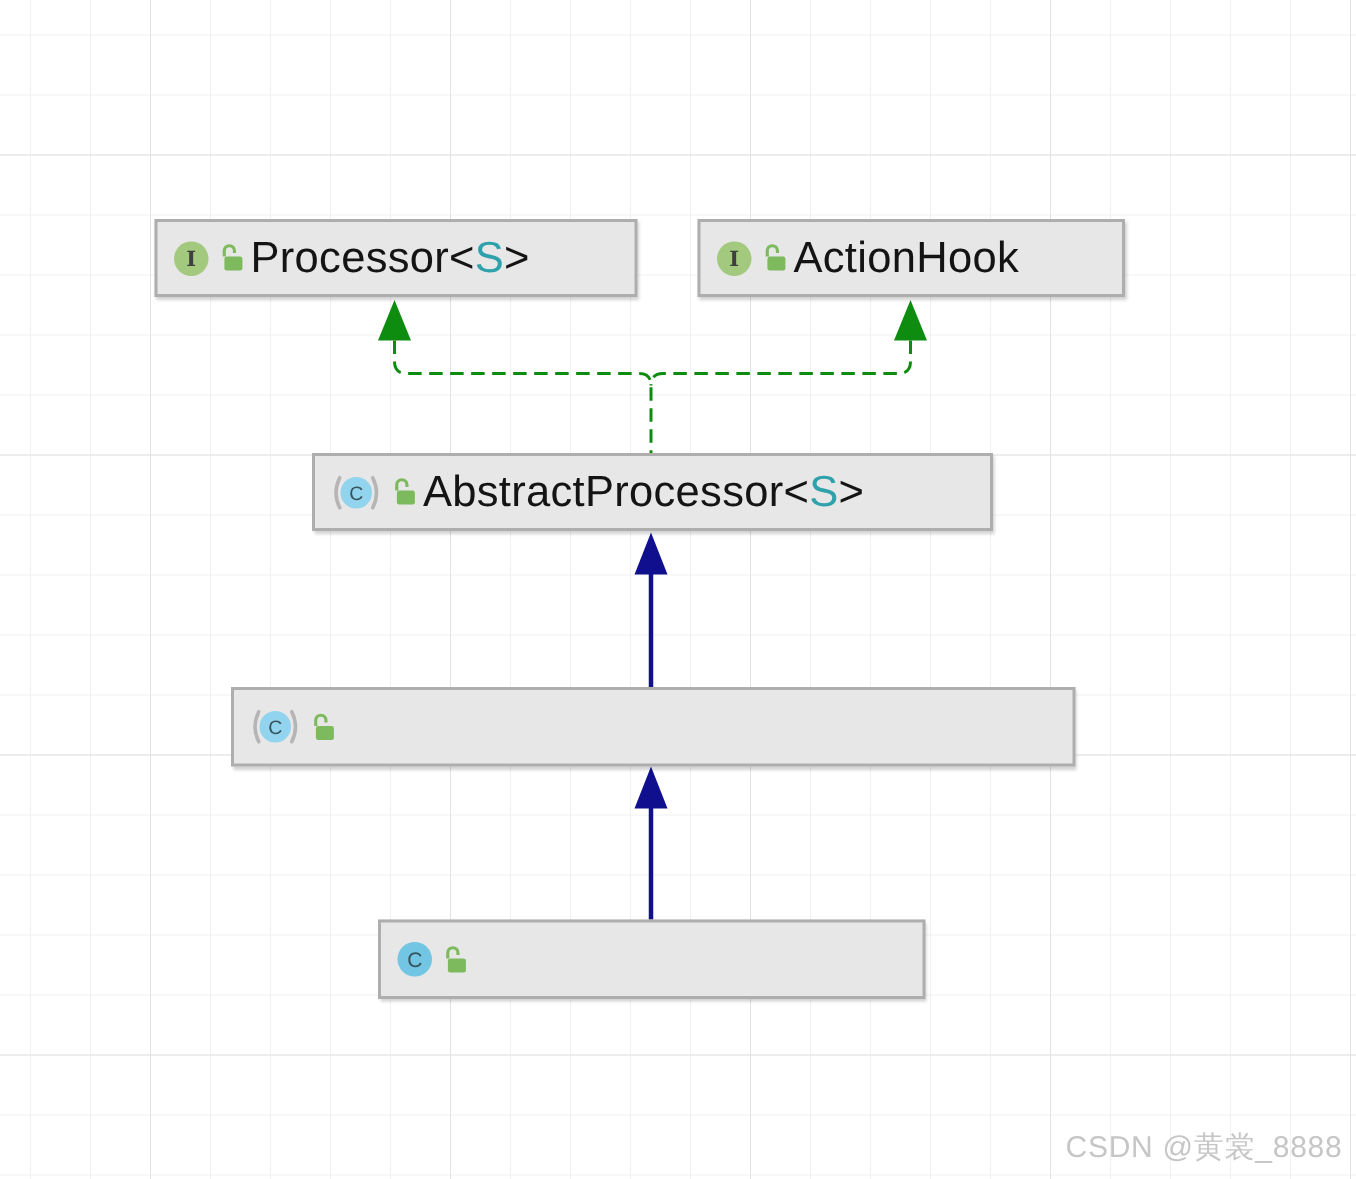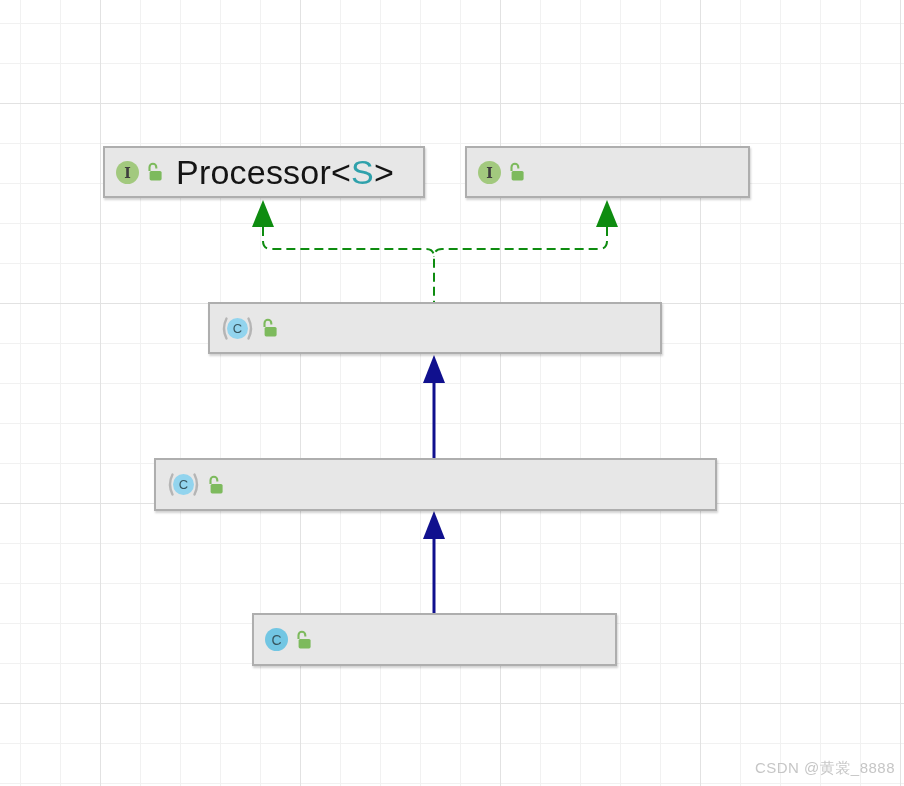--- a/index.html
+++ b/index.html
@@ -26,30 +26,30 @@
     background:#e7e7e7;
     border:2px solid #aeaeae;
     box-shadow:1px 2px 2px rgba(0,0,0,0.18);
     display:flex;align-items:center;
     padding:0 16px 0 10px;
     cursor:default;
   }
   .node .type-icon{display:flex;align-items:center;flex:0 0 auto;}
   .node .lock{display:flex;align-items:center;flex:0 0 auto;margin-left:6px;}
   .node .label{
-    flex:1 1 auto;text-align:center;
-    font-size:34px;color:#141414;
+    flex:1 1 auto;text-align:left;
+    font-size:29px;color:#141414;
     letter-spacing:0.2px;
     white-space:nowrap;
     padding:0 4px;
   }
   .node .label .gen-param{color:#2FA1AB;}
   #watermark{
     position:absolute;right:9px;bottom:8px;
-    font-size:15px;color:#c6c6c6;letter-spacing:0.5px;
+    font-size:20px;color:#c6c6c6;letter-spacing:0.5px;
     user-select:none;
     margin-left:48px;
   }
 </style>
 </head>
 <body>
 
 <div id="canvas">
 
   <svg id="edges" xmlns="http://www.w3.org/2000/svg">
@@ -97,36 +97,38 @@
     <circle cx="12.5" cy="12.5" r="11.5" fill="#A2C97E"></circle>
     <text x="12.5" y="17.5" text-anchor="middle" font-family="DejaVu Serif, serif" font-size="14" font-weight="bold" fill="#3E3E3E">I</text>
           </svg>
         </span>
     <span class="lock">
           <svg width="17" height="20" viewBox="0 0 17 20">
     <path d="M3.5,9 L3.5,5.2 A3.4,3.4 0 0 1 10.3,5.2 L10.3,6.6" fill="none" stroke="#7DBA5D" stroke-width="2.1"></path>
     <rect x="3.6" y="9" width="12" height="9.4" rx="1.6" fill="#7DBA5D"></rect>
           </svg>
         </span>
+    <span class="label"><span>ActionHook</span></span>
   </div>
       <div class="node" style="left: 208px; top: 302px; width: 454px; height: 52px;">
     <span class="type-icon">
           <svg width="35" height="27" viewBox="0 0 35 27">
     <path d="M6.5,3.5 Q1.5,13.5 6.5,23.5" fill="none" stroke="#b5b5b5" stroke-width="2.4" stroke-linecap="round"></path>
     <circle cx="17.5" cy="13.5" r="10.5" fill="#92D4EE"></circle>
     <text x="17.5" y="18" text-anchor="middle" font-family="Liberation Sans, sans-serif" font-size="13" fill="#37555E">C</text>
     <path d="M28.5,3.5 Q33.5,13.5 28.5,23.5" fill="none" stroke="#b5b5b5" stroke-width="2.4" stroke-linecap="round"></path>
           </svg>
         </span>
     <span class="lock">
           <svg width="17" height="20" viewBox="0 0 17 20">
     <path d="M3.5,9 L3.5,5.2 A3.4,3.4 0 0 1 10.3,5.2 L10.3,6.6" fill="none" stroke="#7DBA5D" stroke-width="2.1"></path>
     <rect x="3.6" y="9" width="12" height="9.4" rx="1.6" fill="#7DBA5D"></rect>
           </svg>
         </span>
+    <span class="label"><span>AbstractProcessor</span>&lt;<span class="gen-param">S</span>&gt;</span>
   </div>
       <div class="node" style="left: 154px; top: 458px; width: 563px; height: 53px;">
     <span class="type-icon">
           <svg width="35" height="27" viewBox="0 0 35 27">
     <path d="M6.5,3.5 Q1.5,13.5 6.5,23.5" fill="none" stroke="#b5b5b5" stroke-width="2.4" stroke-linecap="round"></path>
     <circle cx="17.5" cy="13.5" r="10.5" fill="#92D4EE"></circle>
     <text x="17.5" y="18" text-anchor="middle" font-family="Liberation Sans, sans-serif" font-size="13" fill="#37555E">C</text>
     <path d="M28.5,3.5 Q33.5,13.5 28.5,23.5" fill="none" stroke="#b5b5b5" stroke-width="2.4" stroke-linecap="round"></path>
           </svg>
         </span>

